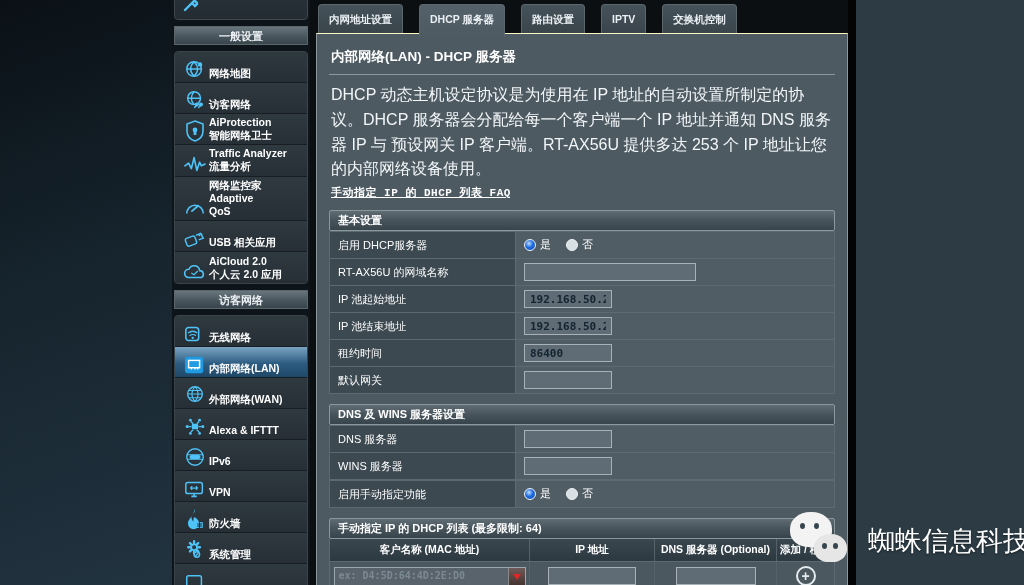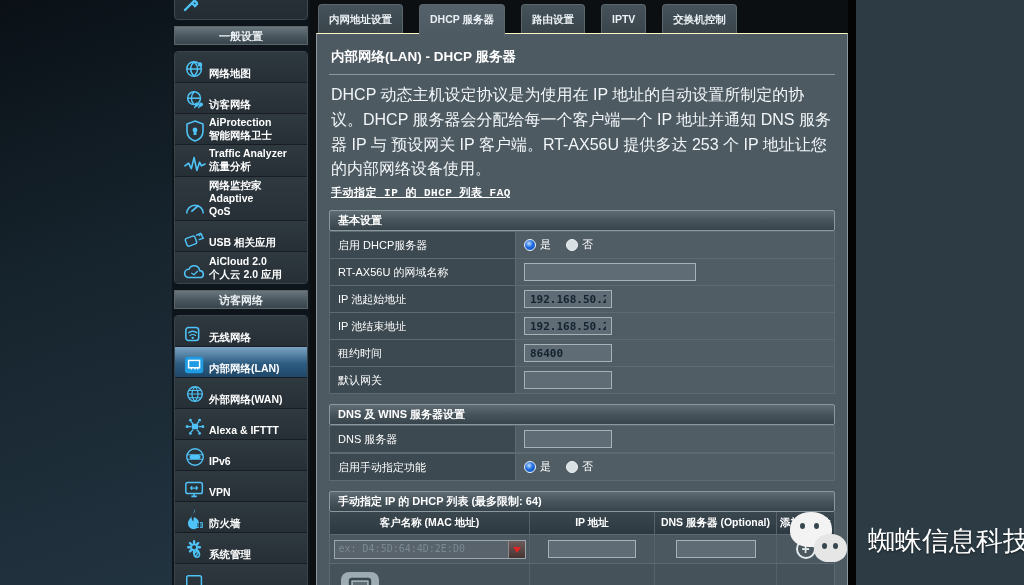--- a/index.html
+++ b/index.html
@@ -107,21 +107,21 @@
     border-right:1px solid #55626a;
   }
   .lt-head .c:last-child { border-right:none; }
   .lt-row { background:#4b5860; border-top:1px solid #5d6a71; align-items:center; }
   .lt-row.data { background:#45525a; }
   .lt-row .c { display:flex; align-items:center; justify-content:center;
     border-right:1px solid #55626a; height:100%; padding:4px 2px; }
   .lt-row .c:last-child { border-right:none; }
   .lt-row.entry { height:29px; }
   .lt-row.data { height:55px; }
-  .macsel { width:192px; height:19px; background:#59636b; border:1px solid #9aa7ad; display:flex; cursor:pointer; }
+  .macsel { width:192px; height:19px; background:#59636b; border:1px solid #9aa7ad; display:flex; cursor:pointer;font-weight:bold; }
   .macsel .ph { flex:1; font-family:"DejaVu Sans Mono",monospace; font-size:10px;
     color:rgba(150,170,180,.55); padding:2px 4px; white-space:nowrap; overflow:hidden; }
   .macsel .arr { width:17px; background:linear-gradient(#6e5a58,#453433); border-left:1px solid #8a8a8a;
     display:flex; align-items:center; justify-content:center; }
   .tri { width:0; height:0; border:4px solid transparent; border-top:6px solid #e02525; margin-top:5px; }
   input.cell-in { width:88px; }
   input.cell-in.dns { width:80px; }
   .circ {
     width:20px; height:20px; border-radius:50%; border:2px solid #e4ebee;
     color:#e4ebee; font-size:14px; font-weight:bold; line-height:16px; text-align:center;
@@ -391,20 +391,24 @@
       </tr>
     </tbody>
       </table>
 
     
     <div class="sec-bar">DNS 及 WINS 服务器设置</div>
     <table class="frm">
       <tbody>
           <tr>
         <td class="lab">DNS 服务器</td>
+        <td class="val"><input class="txt" type="text" value="" style=""></td>
+      </tr>
+      <tr>
+        <td class="lab">WINS 服务器</td>
         <td class="val"><input class="txt" type="text" value="" style=""></td>
       </tr>
     </tbody>
       </table>
 
     
     <table class="frm">
       <tbody>
           <tr>
         <td class="lab">启用手动指定功能</td>

